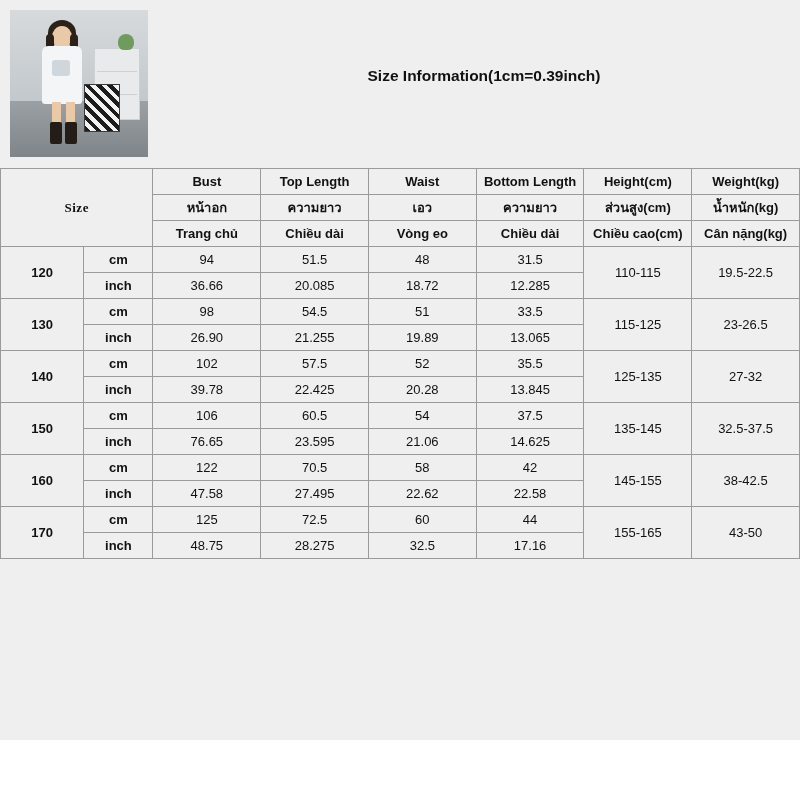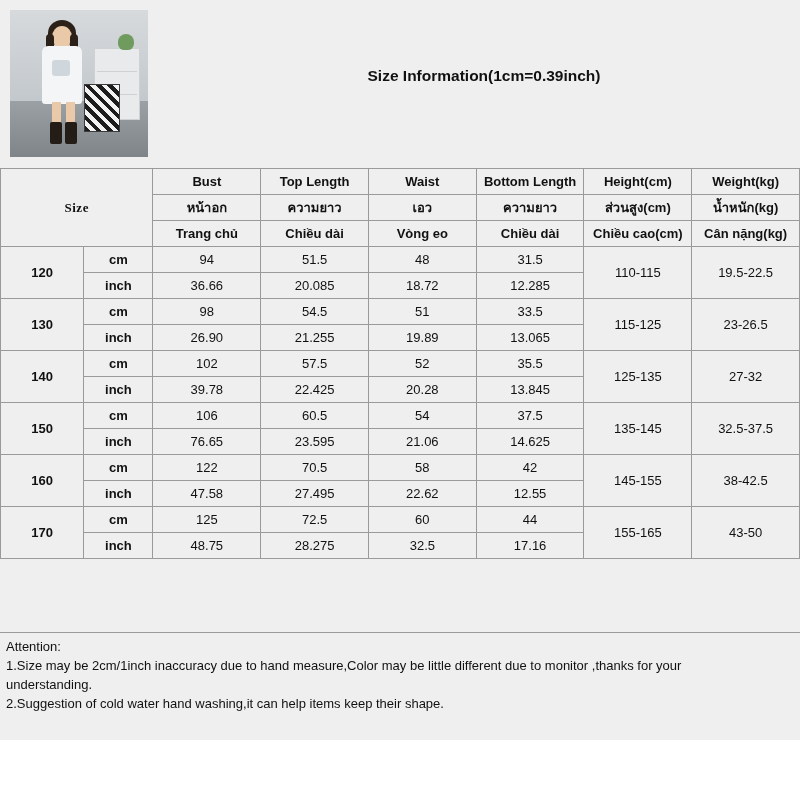--- a/index.html
+++ b/index.html
@@ -344,21 +344,21 @@
           <td>58</td>
           <td>42</td>
           <td rowspan="2">145-155</td>
           <td rowspan="2">38-42.5</td>
         </tr>
         <tr>
           <td class="unit-cell">inch</td>
           <td>47.58</td>
           <td>27.495</td>
           <td>22.62</td>
-          <td>12.55</td>
+          <td>22.58</td>
         </tr>
 
         <tr>
           <td class="size-num" rowspan="2">170</td>
           <td class="unit-cell">cm</td>
           <td>125</td>
           <td>72.5</td>
           <td>60</td>
           <td>44</td>
           <td rowspan="2">155-165</td>
@@ -367,22 +367,16 @@
         <tr>
           <td class="unit-cell">inch</td>
           <td>48.75</td>
           <td>28.275</td>
           <td>32.5</td>
           <td>17.16</td>
         </tr>
       </tbody>
     </table>
 
-    <div class="attention">
-      <p>Attention:</p>
-      <p>1.Size may be 2cm/1inch inaccuracy due to hand measure,Color may be little different due to monitor ,thanks for your</p>
-      <p>understanding.</p>
-      <p>2.Suggestion of cold water hand washing,it can help items keep their shape.</p>
-    </div>
   </div>
 
   <div class="footer-white"></div>
 </div>
 
 </body></html>

